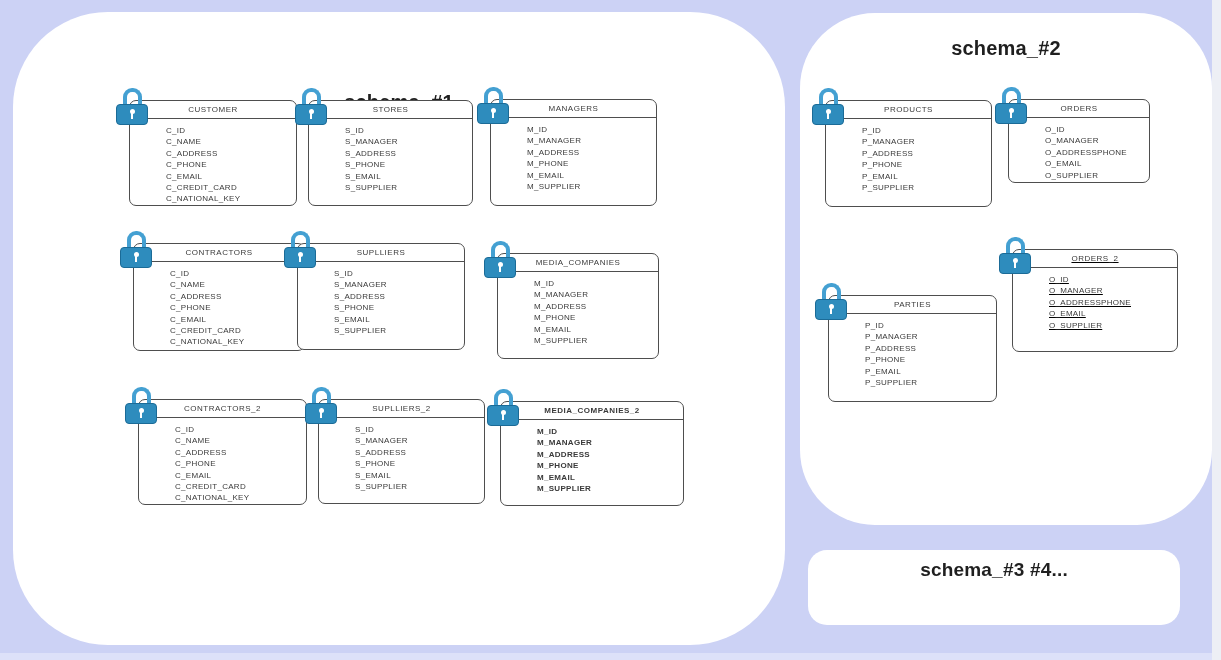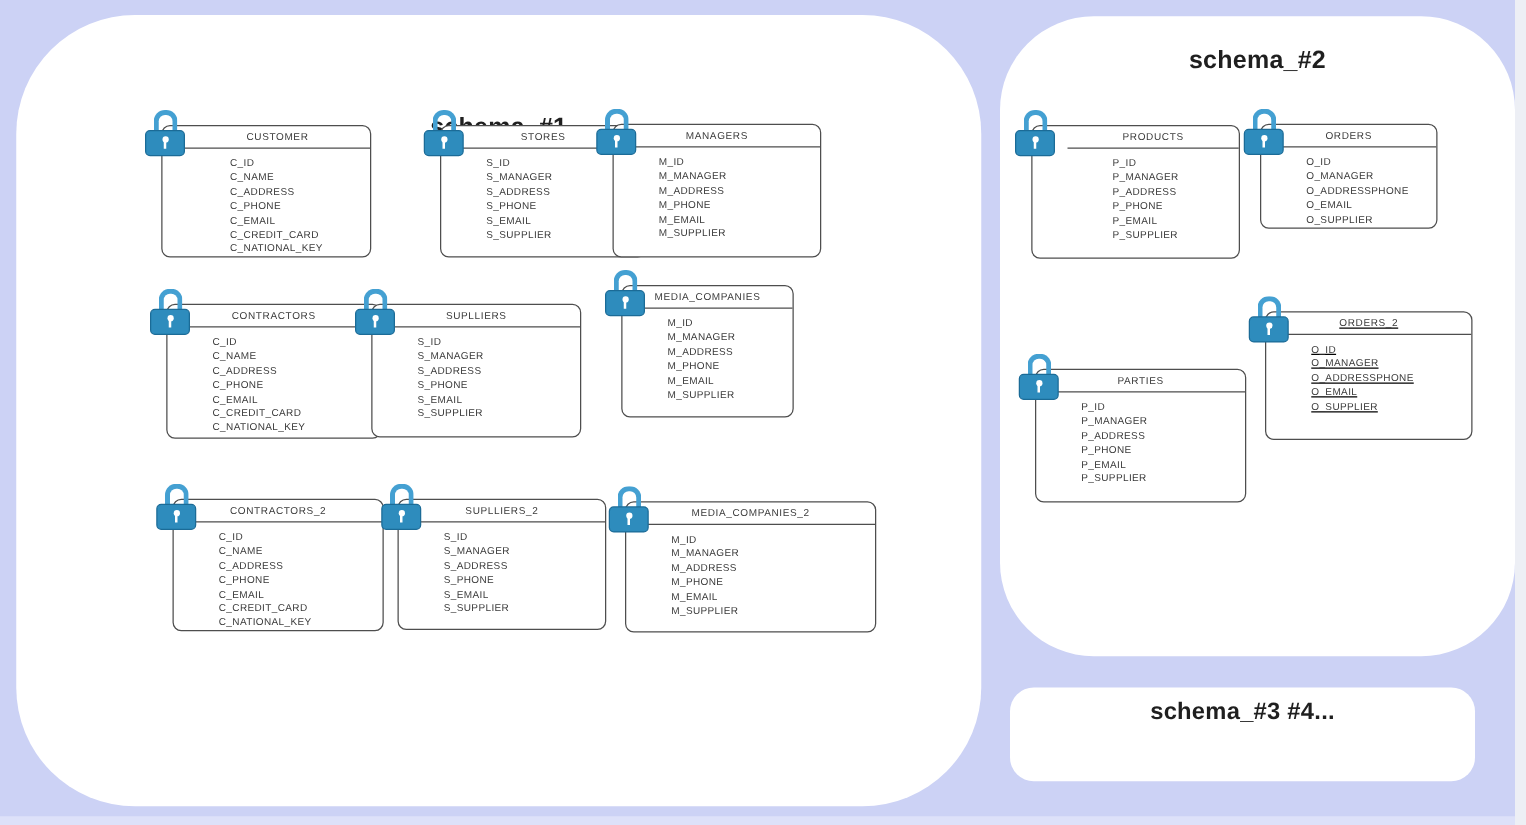--- a/index.html
+++ b/index.html
@@ -72,37 +72,37 @@
 
   .scrollbar-v { position: absolute; right: 0; top: 0; width: 9px; height: 660px; background: #edeff5; }
   .scrollbar-h { position: absolute; left: 0; bottom: 0; width: 1212px; height: 7px; background: #dde1f9; }
 </style>
 </head>
 <body>
 
 <div class="schema-panel" id="panel-schema1">
   <div class="schema-title">schema_#1</div>
   <div>
-      <div class="table-card" style="left: 116px; top: 88px; width: 168px; height: 106px; padding-left: 18px;">
+      <div class="table-card" style="left: 116px; top: 88px; width: 168px; height: 106px;">
         <div class="lock">
           <div class="lock-shackle"></div>
           <div class="lock-body"></div>
         </div>
         <div class="table-header">CUSTOMER</div>
         <div class="table-columns">
           <div class="table-column">C_ID</div>
           <div class="table-column">C_NAME</div>
           <div class="table-column">C_ADDRESS</div>
           <div class="table-column">C_PHONE</div>
           <div class="table-column">C_EMAIL</div>
           <div class="table-column">C_CREDIT_CARD</div>
           <div class="table-column">C_NATIONAL_KEY</div>
         </div>
       </div>
-      <div class="table-card" style="left: 295px; top: 88px; width: 165px; height: 106px; margin-left: 44px;">
+      <div class="table-card" style="left: 295px; top: 88px; width: 165px; height: 106px;">
         <div class="lock">
           <div class="lock-shackle"></div>
           <div class="lock-body"></div>
         </div>
         <div class="table-header">STORES</div>
         <div class="table-columns">
           <div class="table-column">S_ID</div>
           <div class="table-column">S_MANAGER</div>
           <div class="table-column">S_ADDRESS</div>
           <div class="table-column">S_PHONE</div>
@@ -149,21 +149,21 @@
         <div class="table-header">SUPLLIERS</div>
         <div class="table-columns">
           <div class="table-column">S_ID</div>
           <div class="table-column">S_MANAGER</div>
           <div class="table-column">S_ADDRESS</div>
           <div class="table-column">S_PHONE</div>
           <div class="table-column">S_EMAIL</div>
           <div class="table-column">S_SUPPLIER</div>
         </div>
       </div>
-      <div class="table-card" style="left: 484px; top: 216px; width: 138px; height: 106px;">
+      <div class="table-card" style="left: 484px; top: 241px; width: 162px; height: 106px;">
         <div class="lock">
           <div class="lock-shackle"></div>
           <div class="lock-body"></div>
         </div>
         <div class="table-header">MEDIA_COMPANIES</div>
         <div class="table-columns">
           <div class="table-column">M_ID</div>
           <div class="table-column">M_MANAGER</div>
           <div class="table-column">M_ADDRESS</div>
           <div class="table-column">M_PHONE</div>
@@ -195,42 +195,42 @@
         <div class="table-header">SUPLLIERS_2</div>
         <div class="table-columns">
           <div class="table-column">S_ID</div>
           <div class="table-column">S_MANAGER</div>
           <div class="table-column">S_ADDRESS</div>
           <div class="table-column">S_PHONE</div>
           <div class="table-column">S_EMAIL</div>
           <div class="table-column">S_SUPPLIER</div>
         </div>
       </div>
-      <div class="table-card" style="left: 487px; top: 389px; width: 201px; height: 105px;">
+      <div class="table-card" style="left: 487px; top: 389px; width: 184px; height: 105px; font-weight: bold;">
         <div class="lock">
           <div class="lock-shackle"></div>
           <div class="lock-body"></div>
         </div>
         <div class="table-header">MEDIA_COMPANIES_2</div>
         <div class="table-columns">
           <div class="table-column">M_ID</div>
           <div class="table-column">M_MANAGER</div>
           <div class="table-column">M_ADDRESS</div>
           <div class="table-column">M_PHONE</div>
           <div class="table-column">M_EMAIL</div>
           <div class="table-column">M_SUPPLIER</div>
         </div>
       </div>
     </div>
 </div>
 
 <div class="schema-panel" id="panel-schema2">
   <div class="schema-title">schema_#2</div>
   <div>
-      <div class="table-card" style="left: 25px; top: 87px; width: 167px; height: 107px; padding-left: 28px;">
+      <div class="table-card" style="left: 25px; top: 87px; width: 167px; height: 107px;">
         <div class="lock">
           <div class="lock-shackle"></div>
           <div class="lock-body"></div>
         </div>
         <div class="table-header">PRODUCTS</div>
         <div class="table-columns">
           <div class="table-column">P_ID</div>
           <div class="table-column">P_MANAGER</div>
           <div class="table-column">P_ADDRESS</div>
           <div class="table-column">P_PHONE</div>

